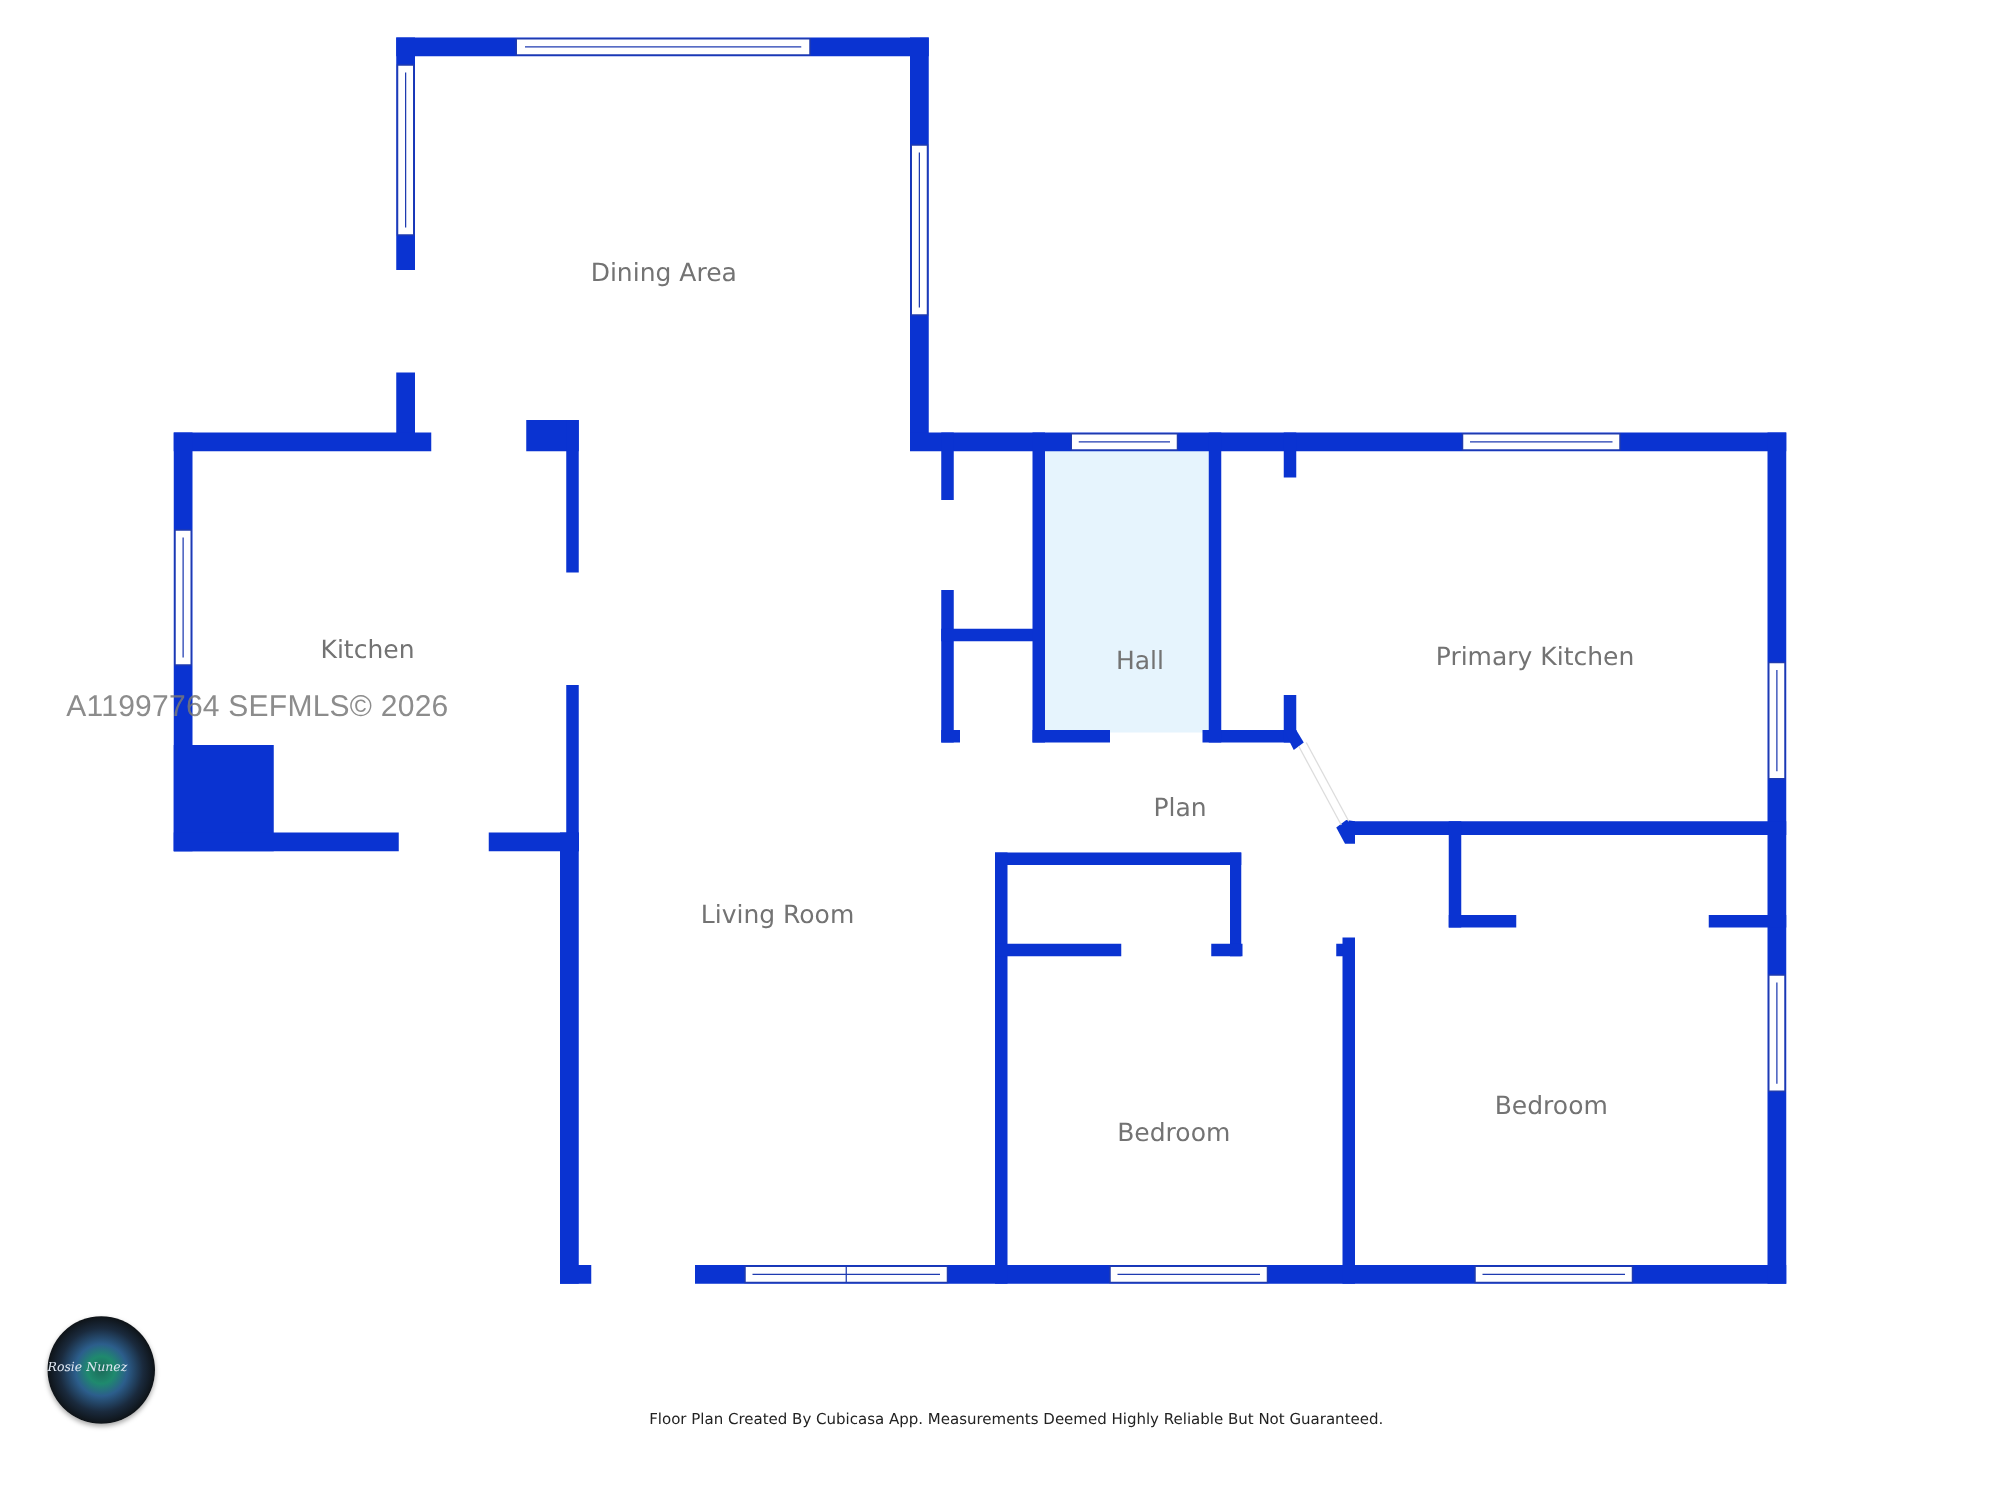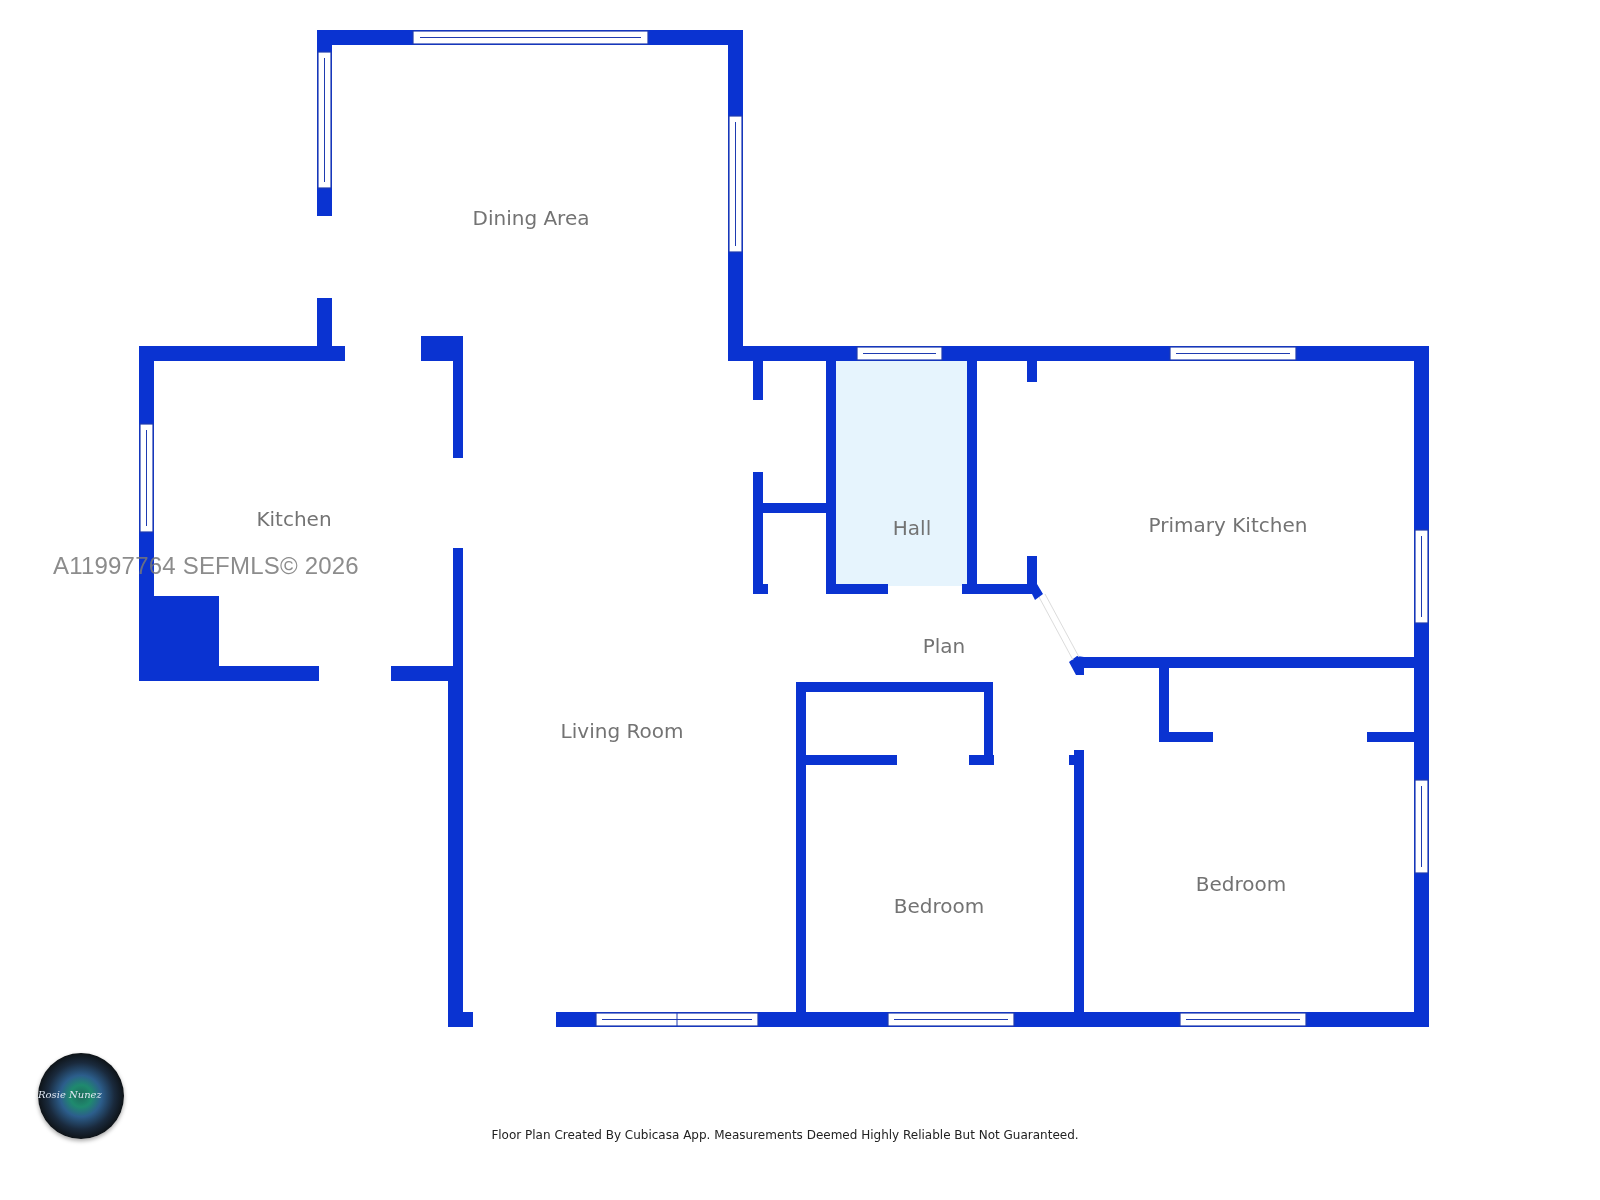--- a/index.html
+++ b/index.html
@@ -3,21 +3,21 @@
   <meta charset="utf-8">
   <style>
     html, body { margin: 0; padding: 0; background: #ffffff; }
     body { width: 1600px; height: 1200px; position: relative; overflow: hidden; font-family: "DejaVu Sans", sans-serif; }
     #plan { position: absolute; left: 0; top: 0; width: 1600px; height: 1200px; }
     .wall { fill: #0a33d1; }
     .win { fill: #ffffff; stroke: #1f3bb0; stroke-width: 1.2; }
     .bath-fill { fill: #e6f4fd; }
     .room-label { position: absolute; font-family: "DejaVu Sans", sans-serif; font-size: 20px; color: #737373; transform: translate(-50%, -50%); white-space: nowrap; }
     .watermark { position: absolute; left: 6px; top: 552px; font-family: "Liberation Sans", sans-serif; font-size: 24px; color: rgba(120,120,120,0.85); white-space: nowrap; letter-spacing: 0.2px; margin-left: 47px; }
-    .footer-note { position: absolute; left: 0; width: 1570px; top: 1128px; text-align: center; font-family: "DejaVu Sans", sans-serif; font-size: 12px; color: #222222; }
+    .footer-note { position: absolute; left: 0; width: 1570px; top: 1128px; text-align: center; font-family: "DejaVu Sans", sans-serif; font-size: 12px; color: #222222; padding-left: 28px; }
     .logo { position: absolute; left: 38px; top: 1053px; width: 86px; height: 86px; border-radius: 50%;
       background: radial-gradient(circle at 50% 50%, #1d6b5a 0%, #1f8a6e 18%, #2c5e8c 34%, #1a2a3d 55%, #0d1114 72%, #2a2f33 80%, #0b0d0f 100%);
       box-shadow: 0 2px 4px rgba(0,0,0,0.35); }
     .logo-text { position: absolute; left: 0; right: 0; top: 36px; font-family: "DejaVu Serif", serif; font-style: italic; font-size: 10px; color: #dfe7f2; }
   </style>
 </head>
 <body>
 
 <svg id="plan" viewBox="0 0 1600 1200" xmlns="http://www.w3.org/2000/svg">
 

